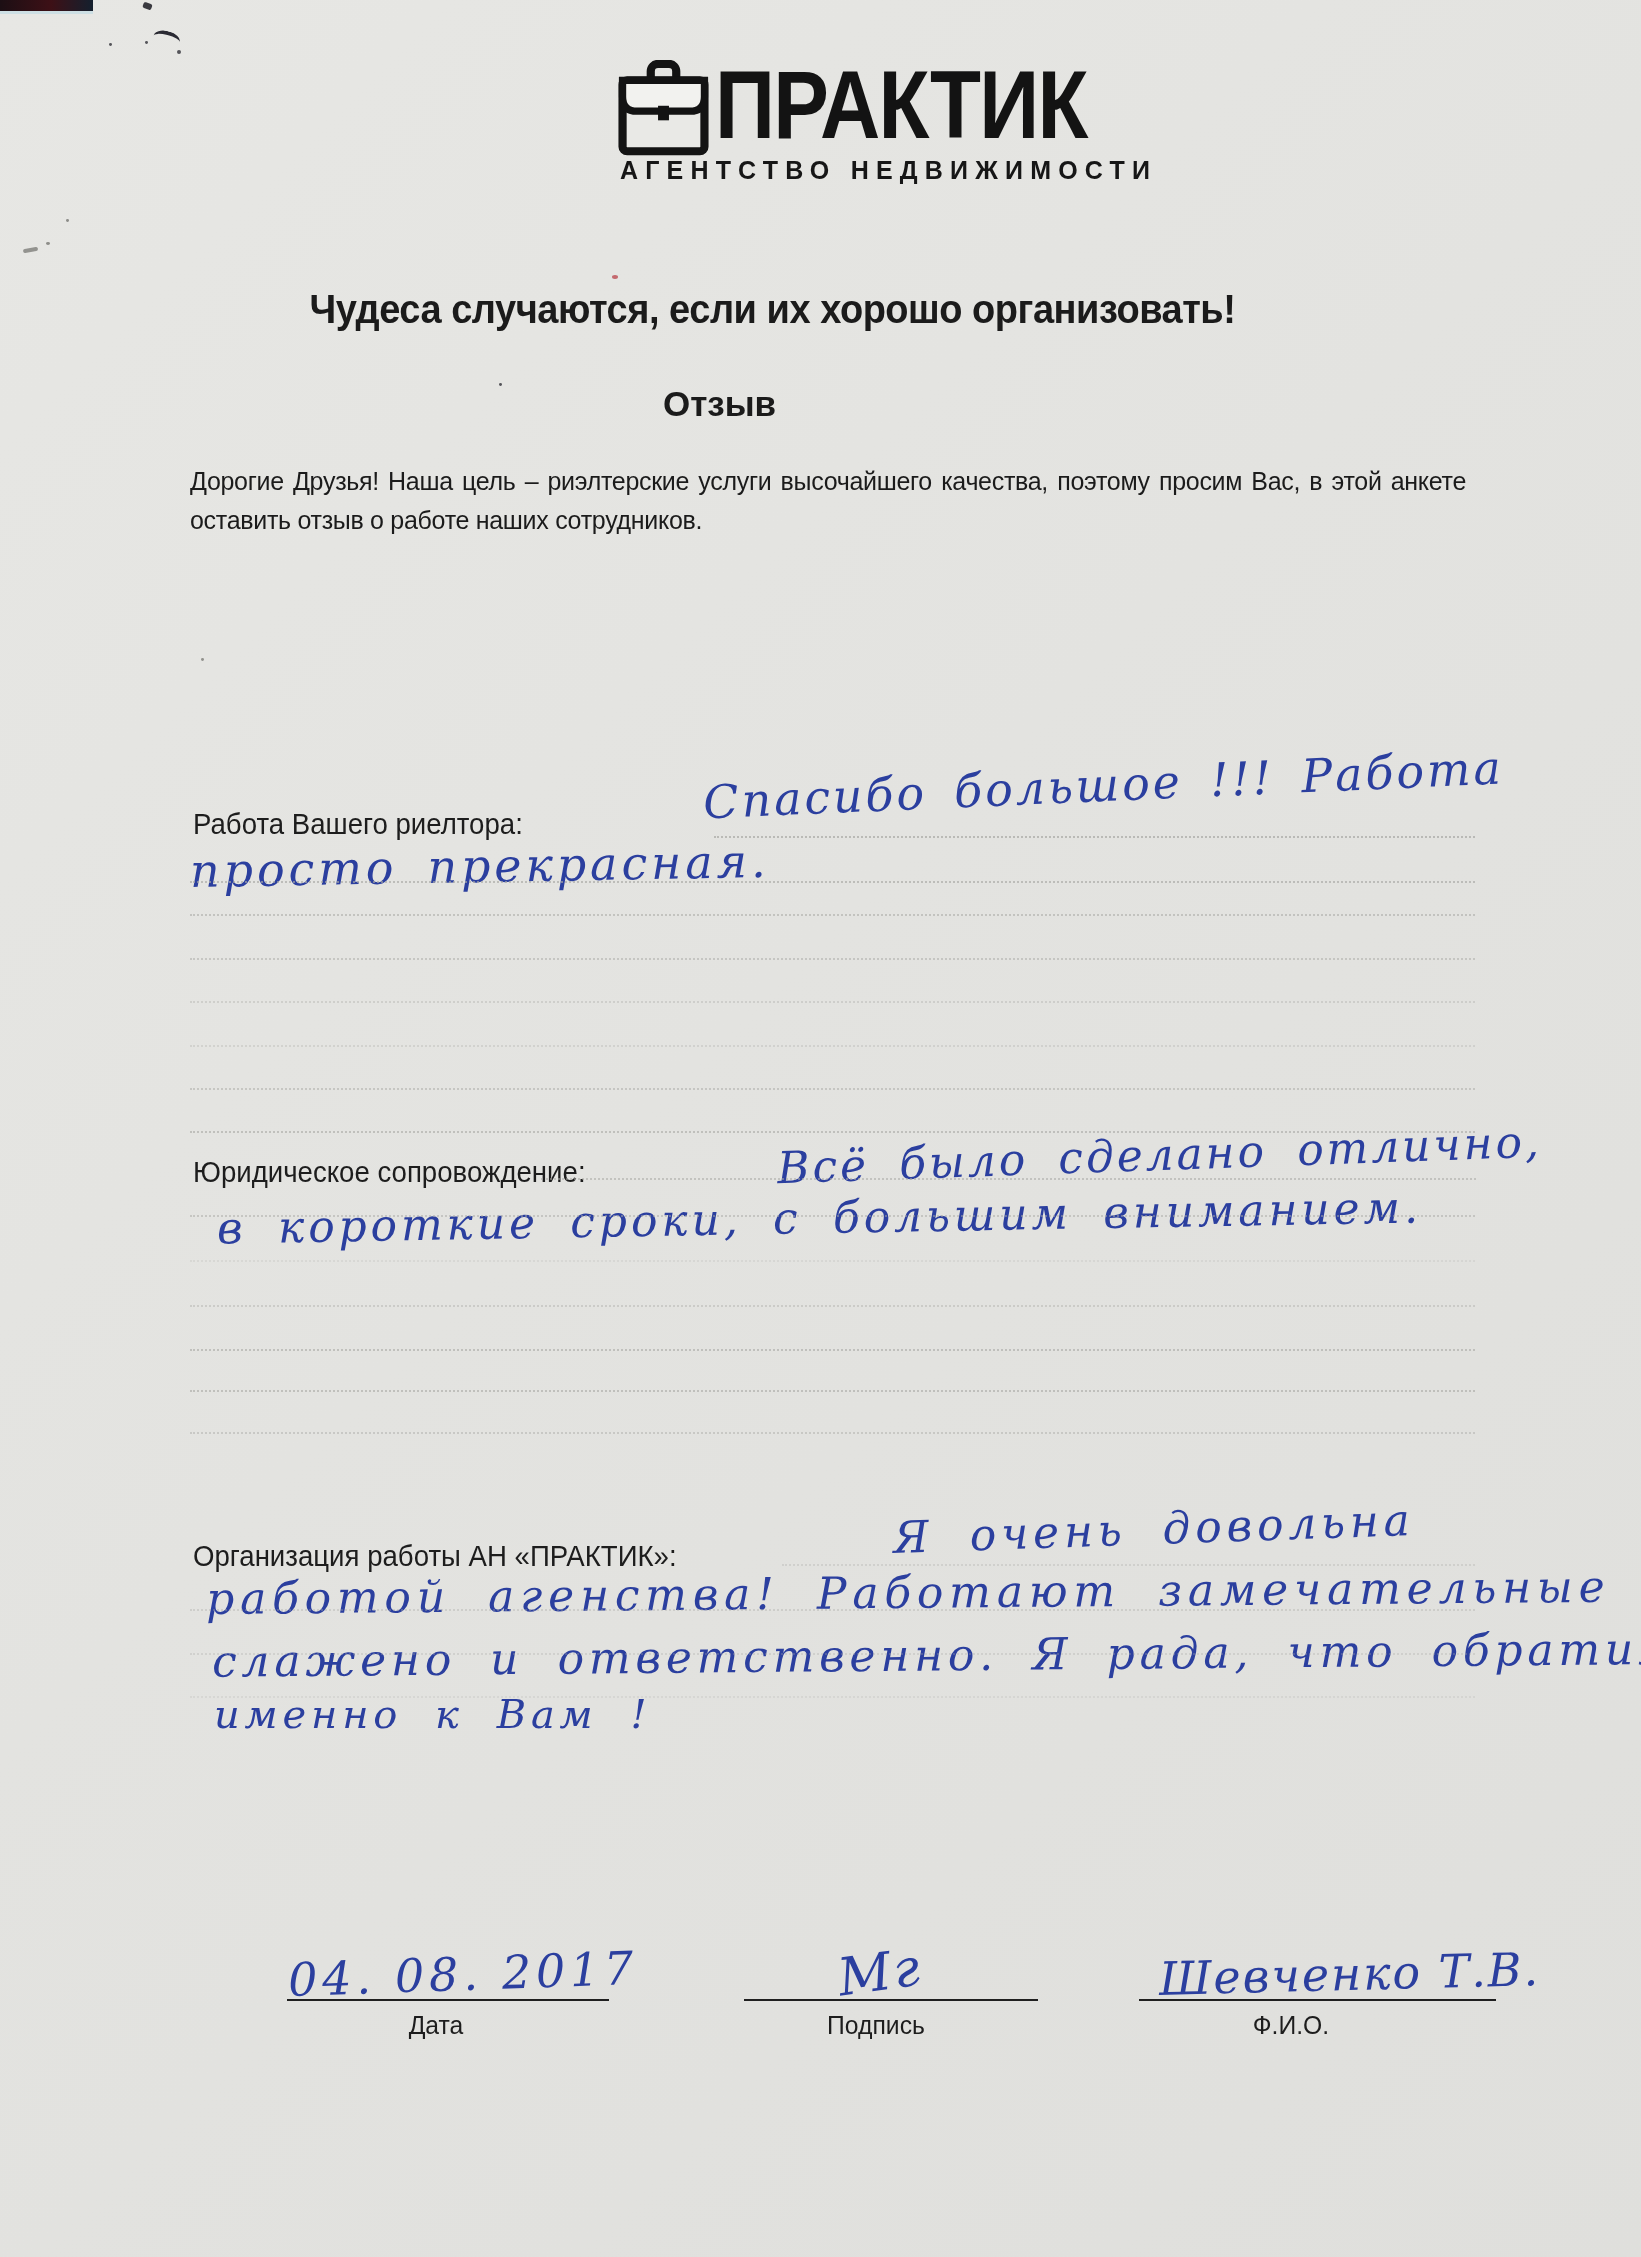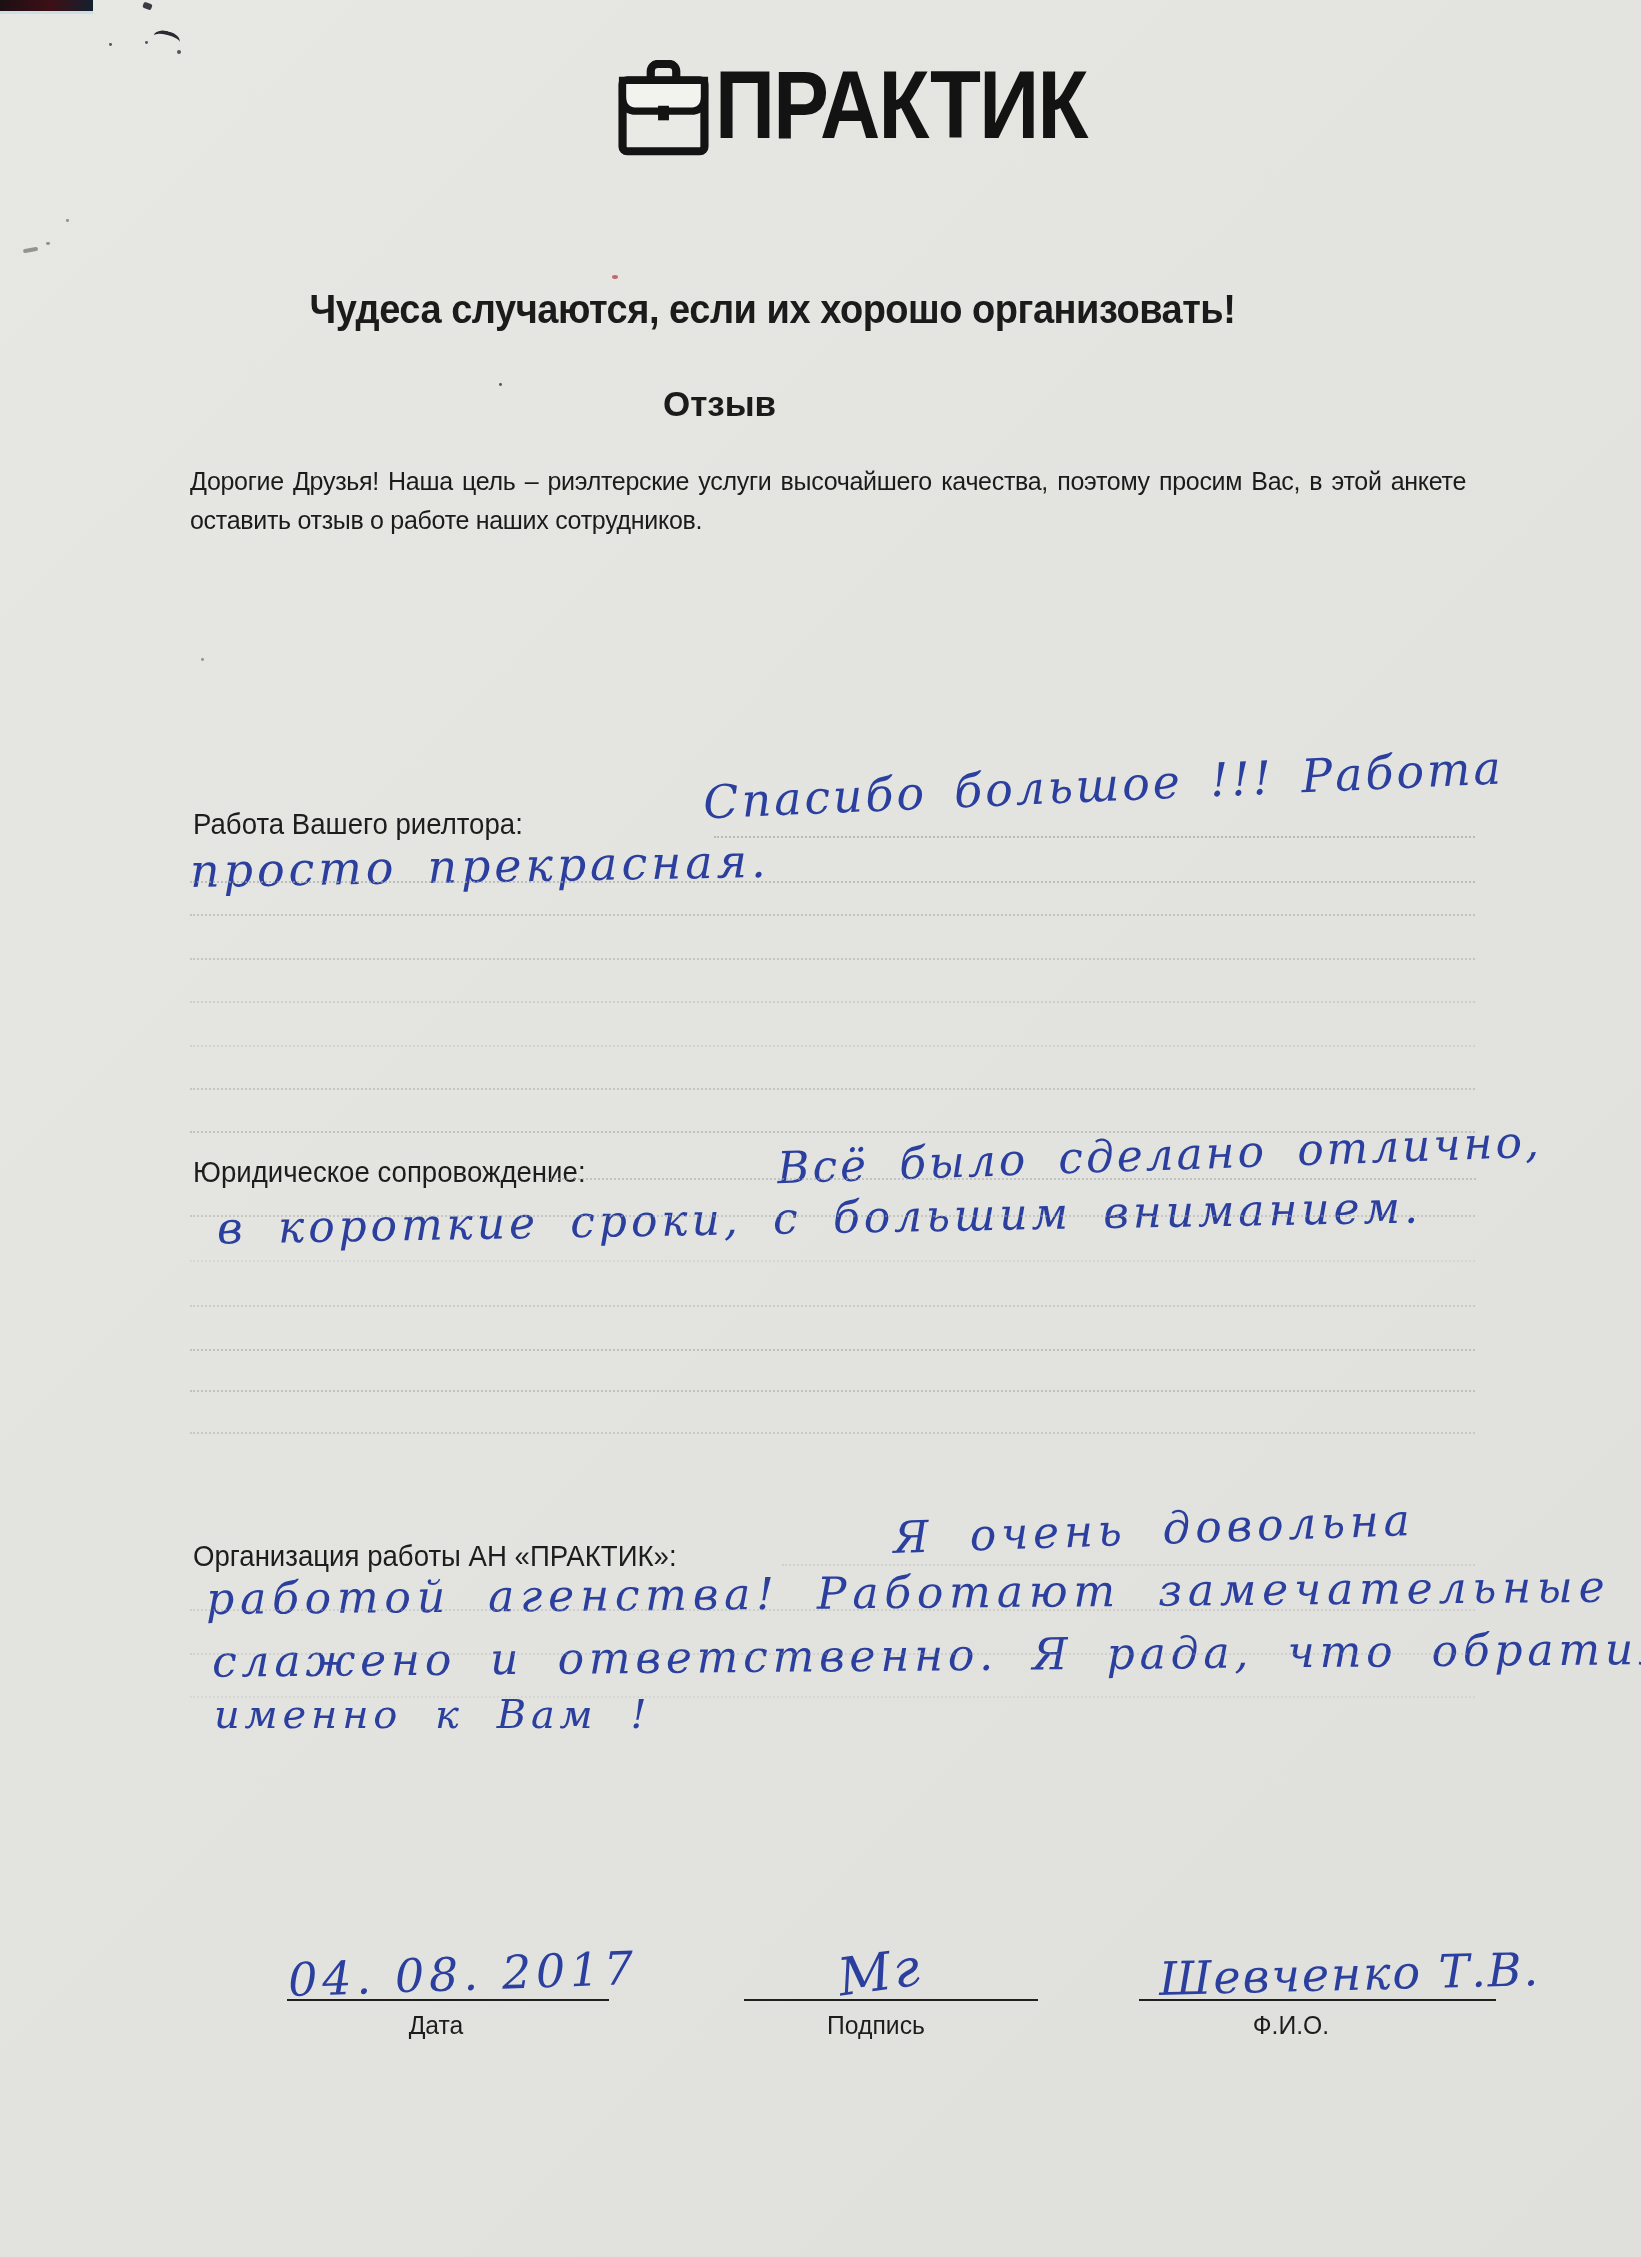--- a/index.html
+++ b/index.html
@@ -49,20 +49,21 @@
   <div class="abs" style="left:618px;top:56px;width:541px;height:135px;">
     <span class="abs" style="left:0;top:3.9px;">
       <svg width="91" height="97" viewBox="0 0 100 106">
         <rect x="36" y="4" width="28" height="22" rx="8" fill="none" stroke="#131313" stroke-width="9"></rect>
         <rect x="5" y="22" width="90" height="78" rx="5" fill="#e9e9e6" stroke="#131313" stroke-width="9"></rect>
         <path d="M5,22 h90 v18 q0,16 -16,16 h-58 q-16,0 -16,-16 z" fill="#f2f2ef" stroke="#131313" stroke-width="8"></path>
         <rect x="44" y="50" width="12" height="16" fill="#131313"></rect>
       </svg>
     </span>
     <span class="abs brand" style="left:97px;top:0;">ПРАКТИК</span>
+    <span class="abs tagline" style="left:1.9px;top:100px;">АГЕНТСТВО НЕДВИЖИМОСТИ</span>
   </div>
 
   <div class="abs headline print cond-c" style="left:164px;top:287px;width:1217px;">Чудеса случаются, если их хорошо организовать!</div>
   <div class="abs form-title print" style="left:111px;top:384px;width:1217px;">Отзыв</div>
 
   <div class="abs intro print" style="left:190px;top:462px;width:1276px;">Дорогие Друзья! Наша цель – риэлтерские услуги высочайшего качества, поэтому просим Вас, в этой анкете оставить отзыв о работе наших сотрудников.</div>
 
   <div class="abs qlabel cond" style="left:193px;top:807px;">Работа Вашего риелтора:</div>
   <div class="abs ink" style="left:703px;top:761px;font-size:46px;letter-spacing:2.9px;word-spacing:9.7px;transform:rotate(-2.5deg);">Спасибо большое !!! Работа</div>
   <div class="abs ink" style="left:190px;top:842px;font-size:46px;letter-spacing:3.9px;word-spacing:11.6px;transform:rotate(-1deg);">просто прекрасная.</div>

